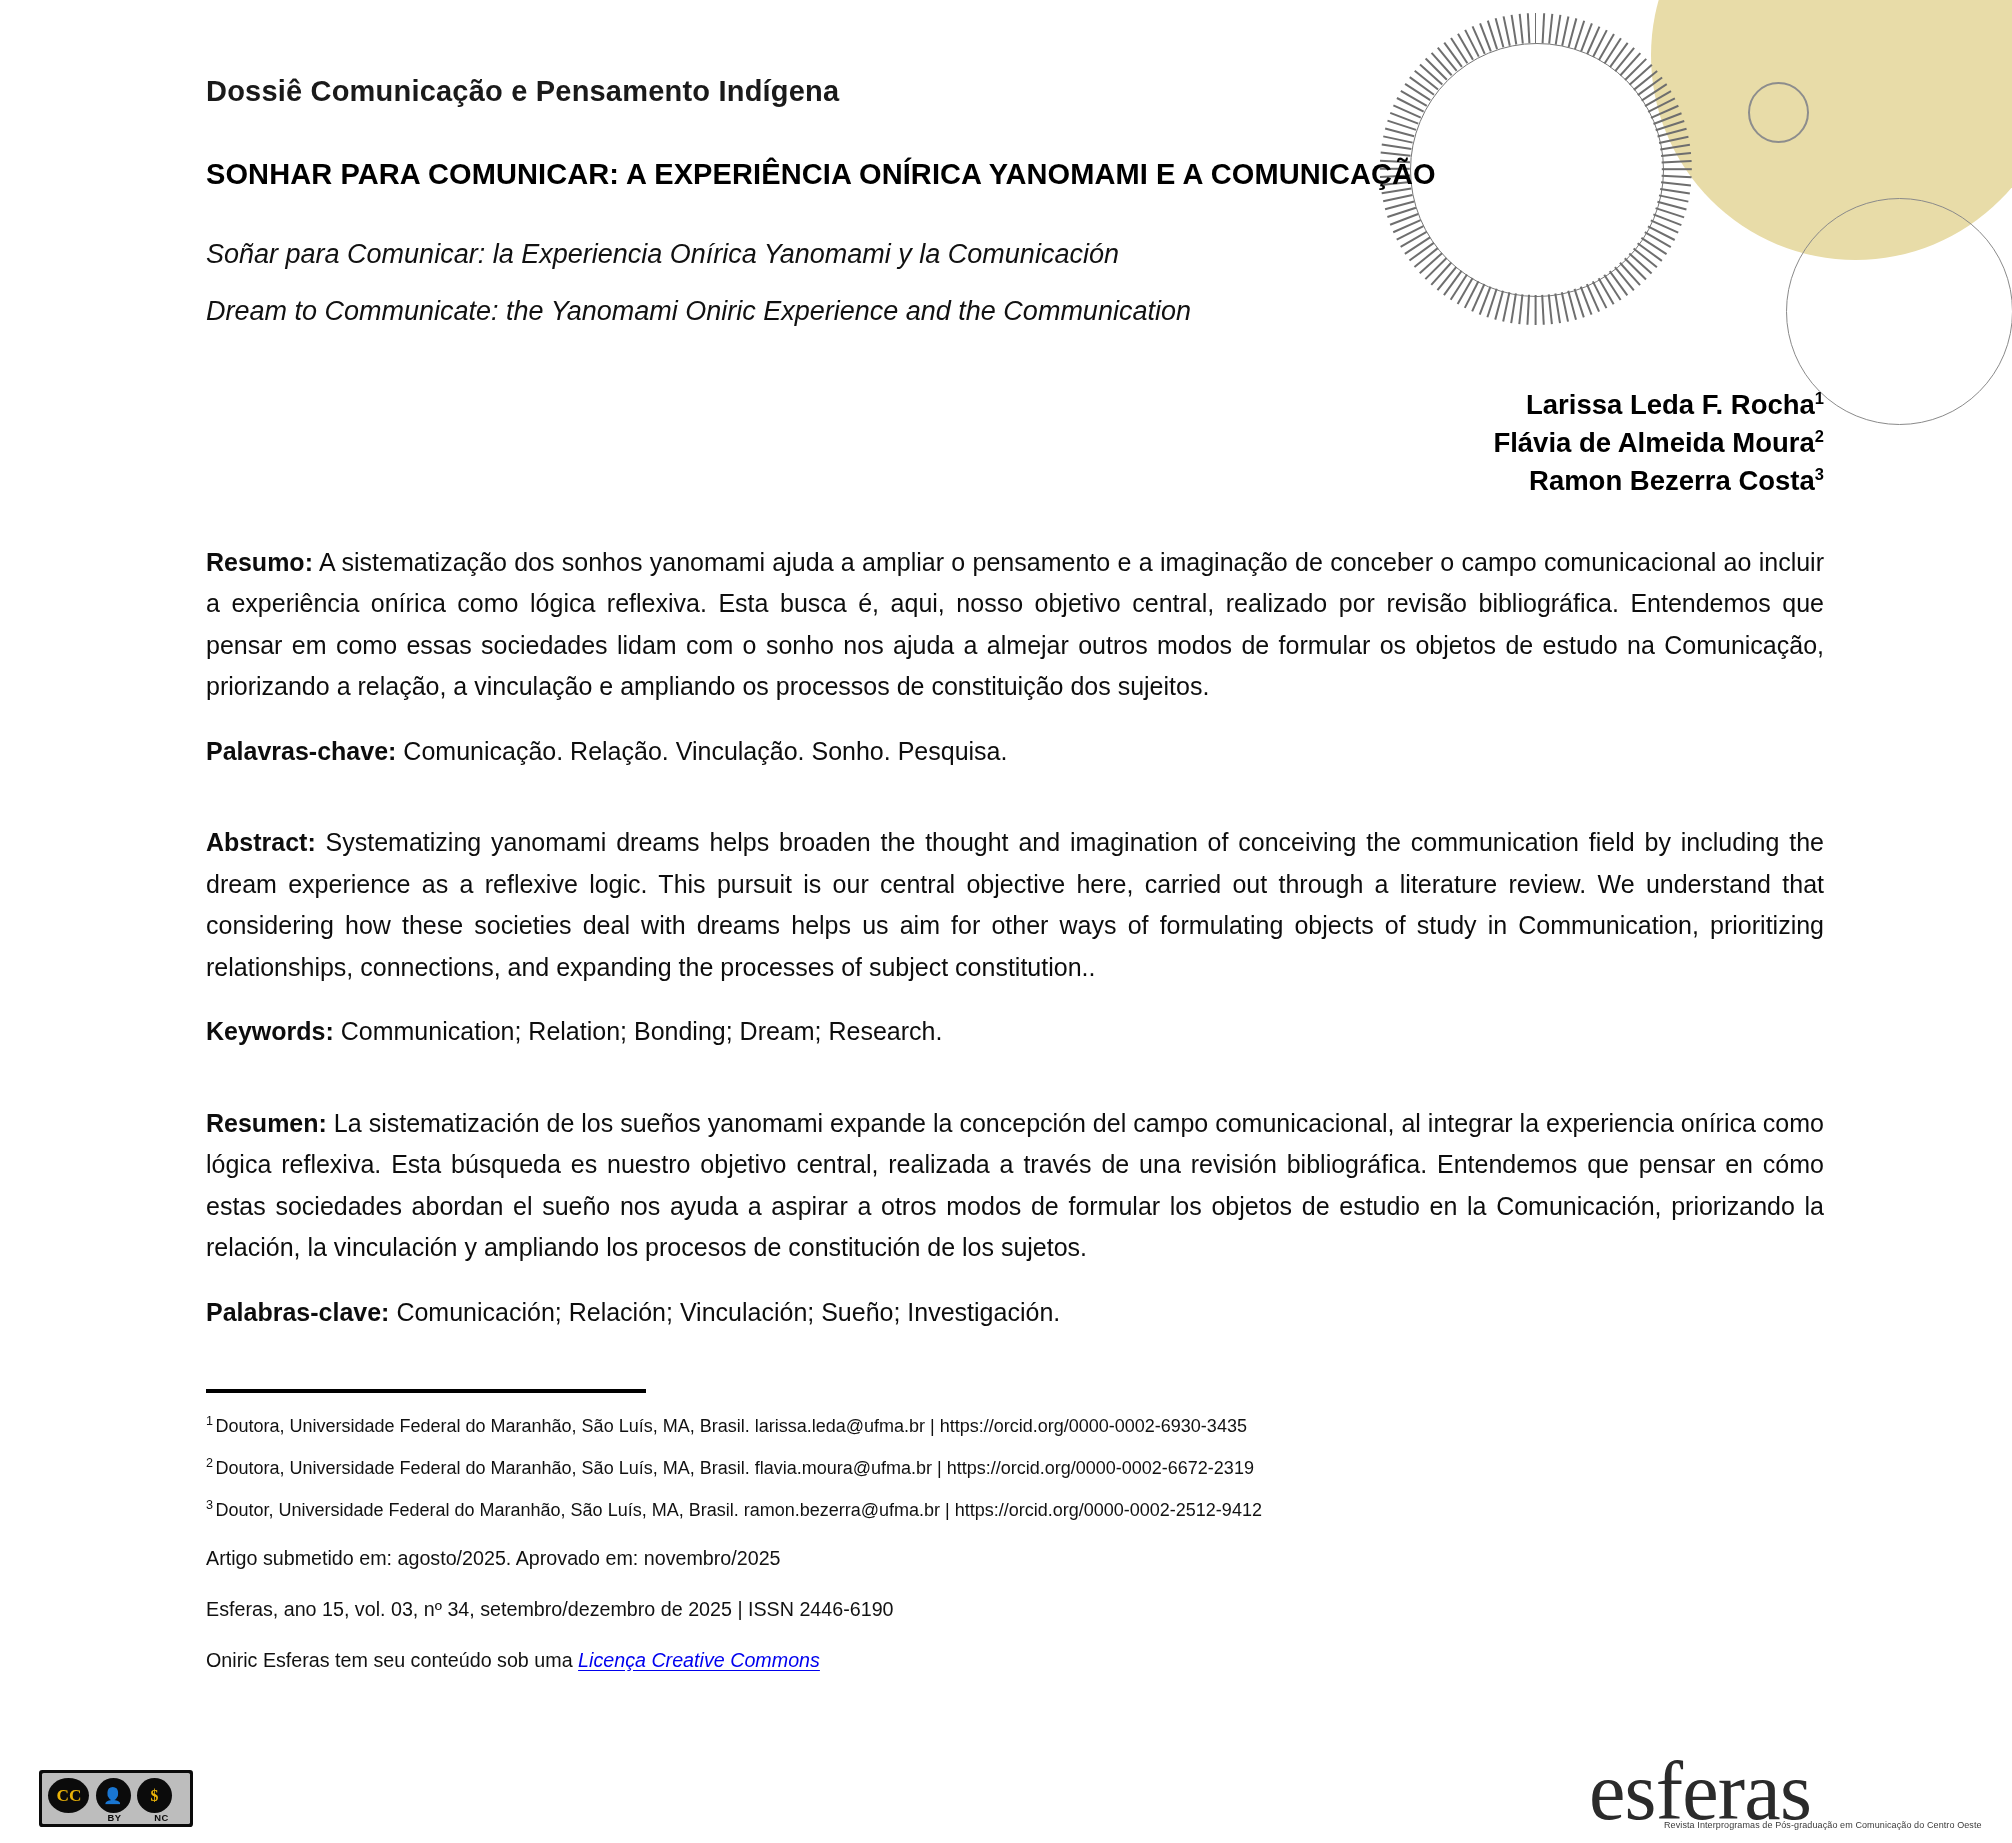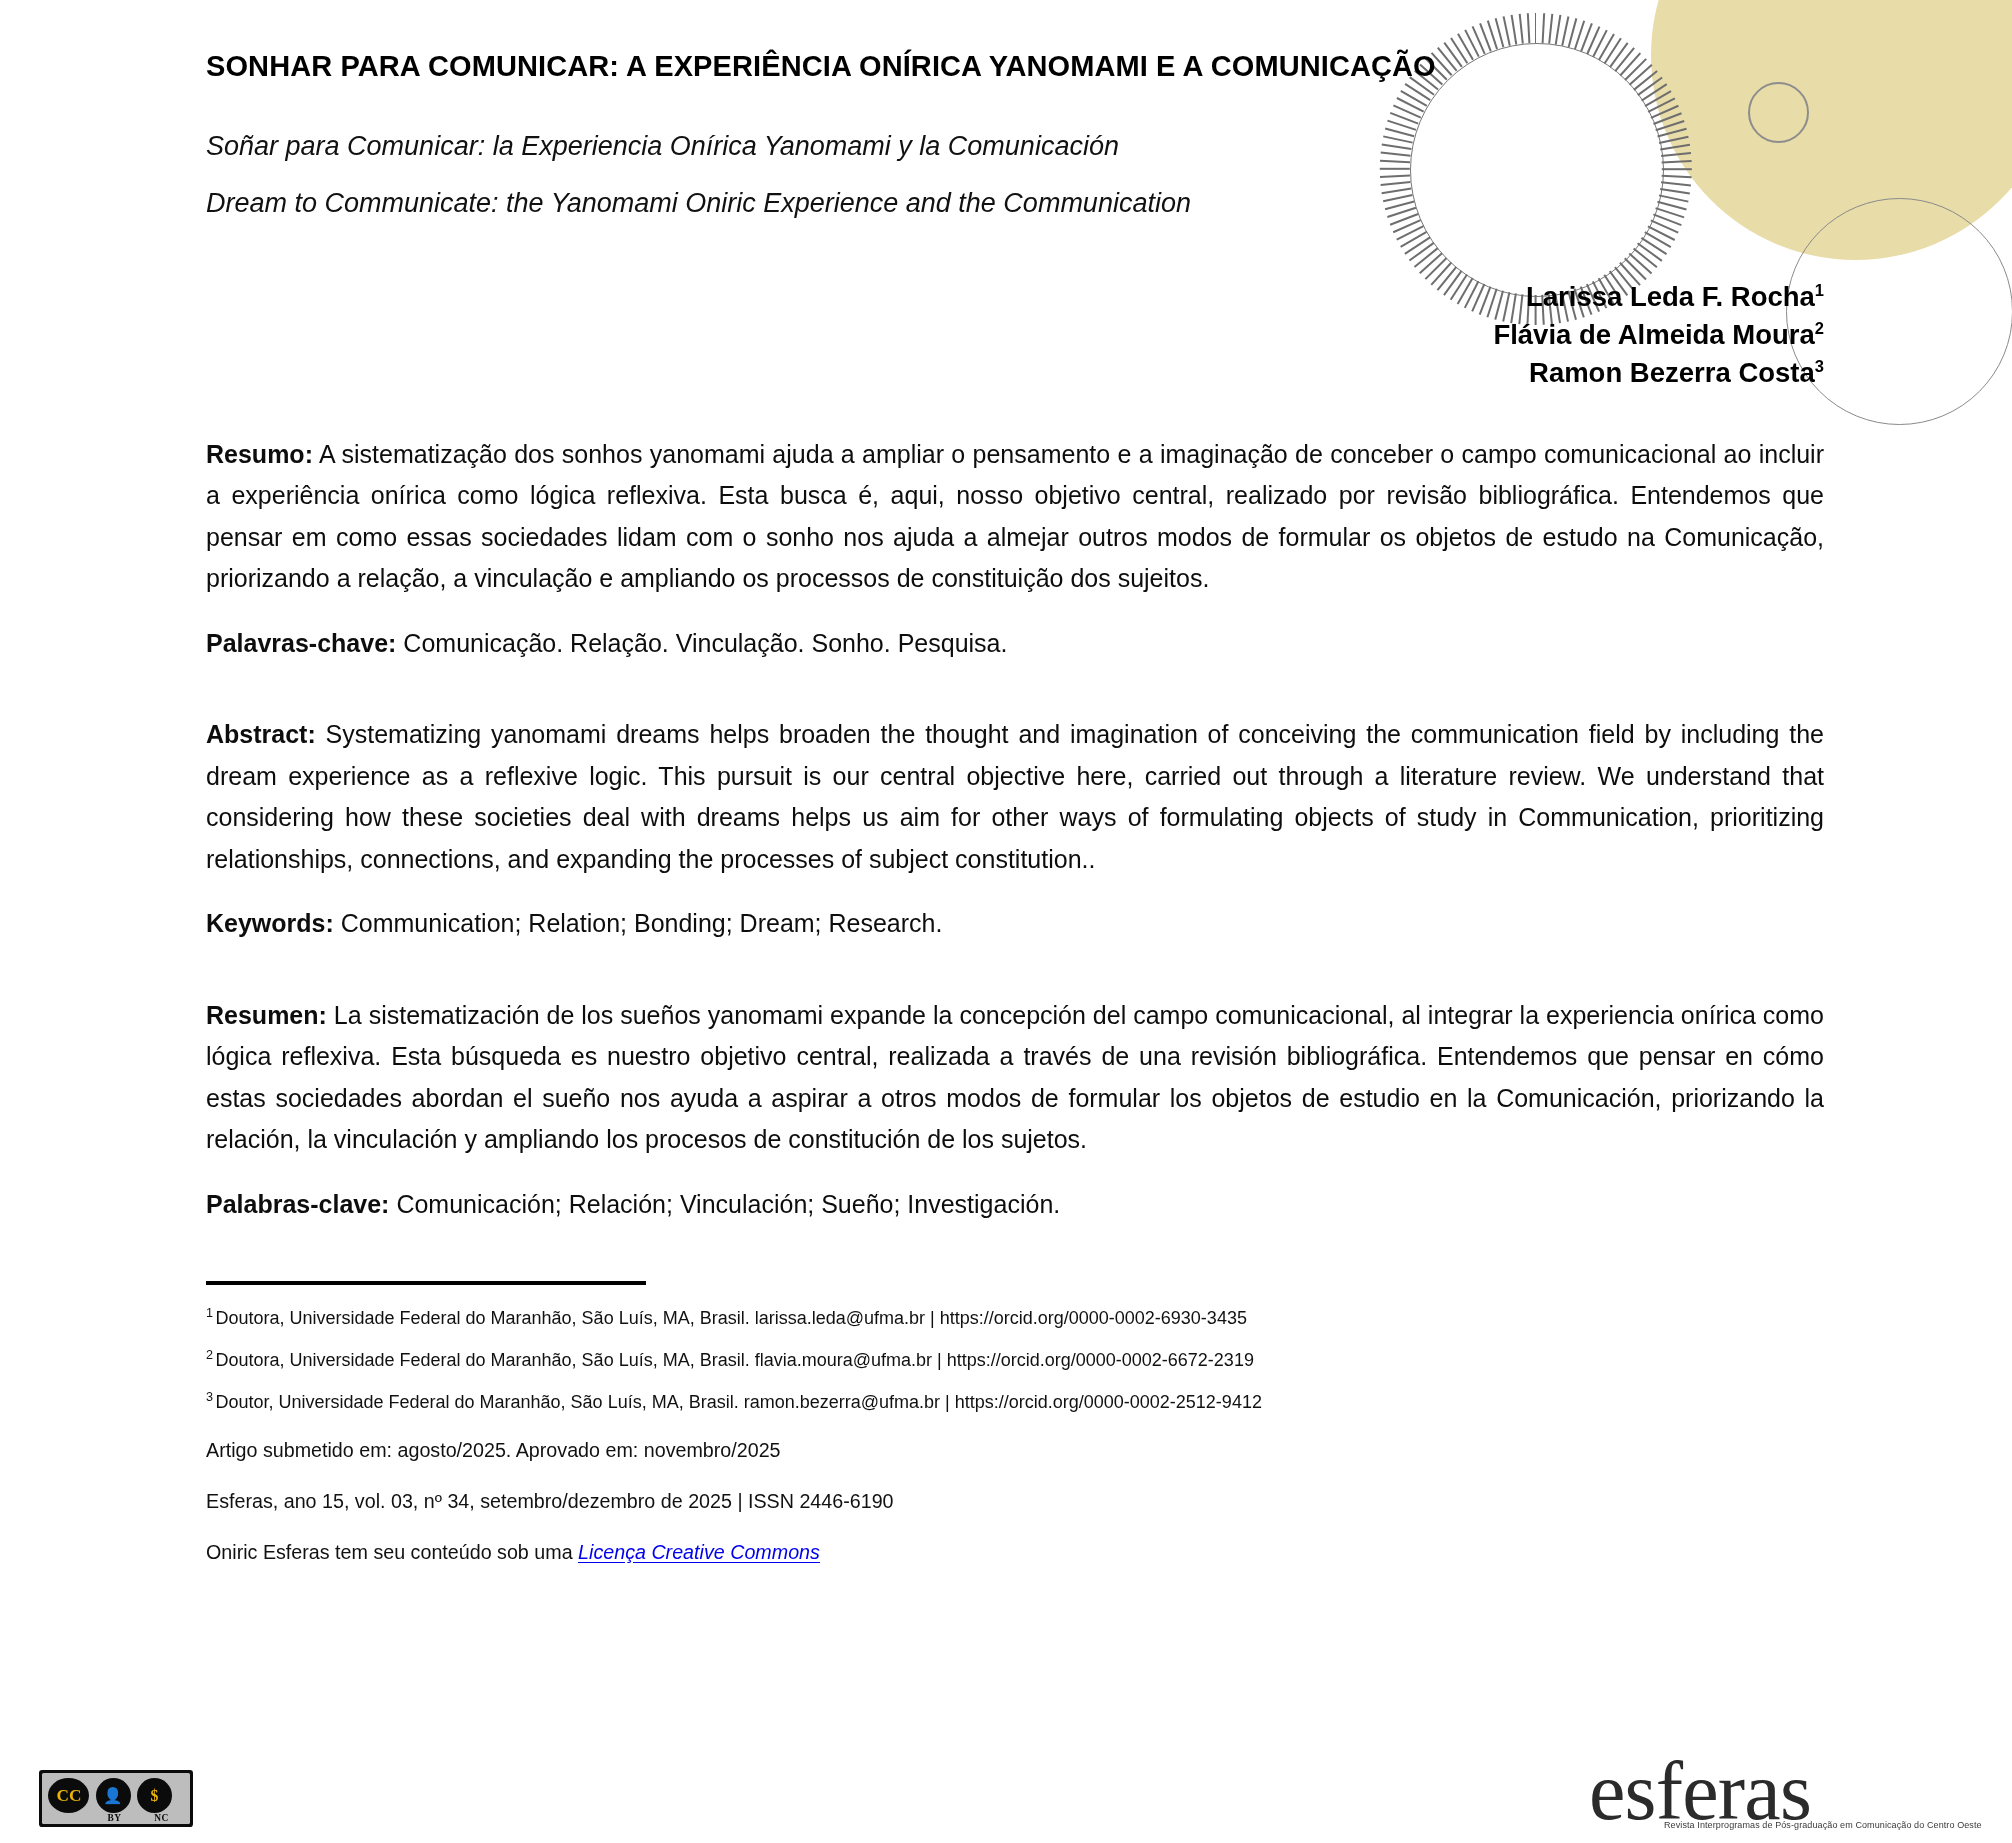--- a/index.html
+++ b/index.html
@@ -242,21 +242,20 @@
     position: absolute;
     left: 49px;
     bottom: 0.8px;
     width: 94px;
     display: flex;
     justify-content: space-around;
     font-size: 9.4px;
     font-weight: bold;
     color: #0b0b0b;
     letter-spacing: 0.4px;
-    font-family: Liberation Serif, serif;
   }
 
   .esferas-logo {
     position: absolute;
     right: 94px;
     bottom: 14px;
     text-align: left;
     width: 330px;
   }
   .esferas-word {
@@ -404,20 +403,21 @@
         <i style="transform: rotate(345deg);"></i>
         <i style="transform: rotate(348deg);"></i>
         <i style="transform: rotate(351deg);"></i>
         <i style="transform: rotate(354deg);"></i>
         <i style="transform: rotate(357deg);"></i>
       </div>
   </div>
 
   <div class="content">
 
+    <div class="dossie">Dossiê Comunicação e Pensamento Indígena</div>
 
     <h1 class="title-main">SONHAR PARA COMUNICAR: A EXPERIÊNCIA ONÍRICA YANOMAMI E A COMUNICAÇÃO</h1>
 
     <div class="title-sub es">Soñar para Comunicar: la Experiencia Onírica Yanomami y la Comunicación</div>
 
     <div class="title-sub en">Dream to Communicate: the Yanomami Oniric Experience and the Communication</div>
 
     <div class="authors">
       <div>
         <span>Larissa Leda F. Rocha</span><sup>1</sup>

